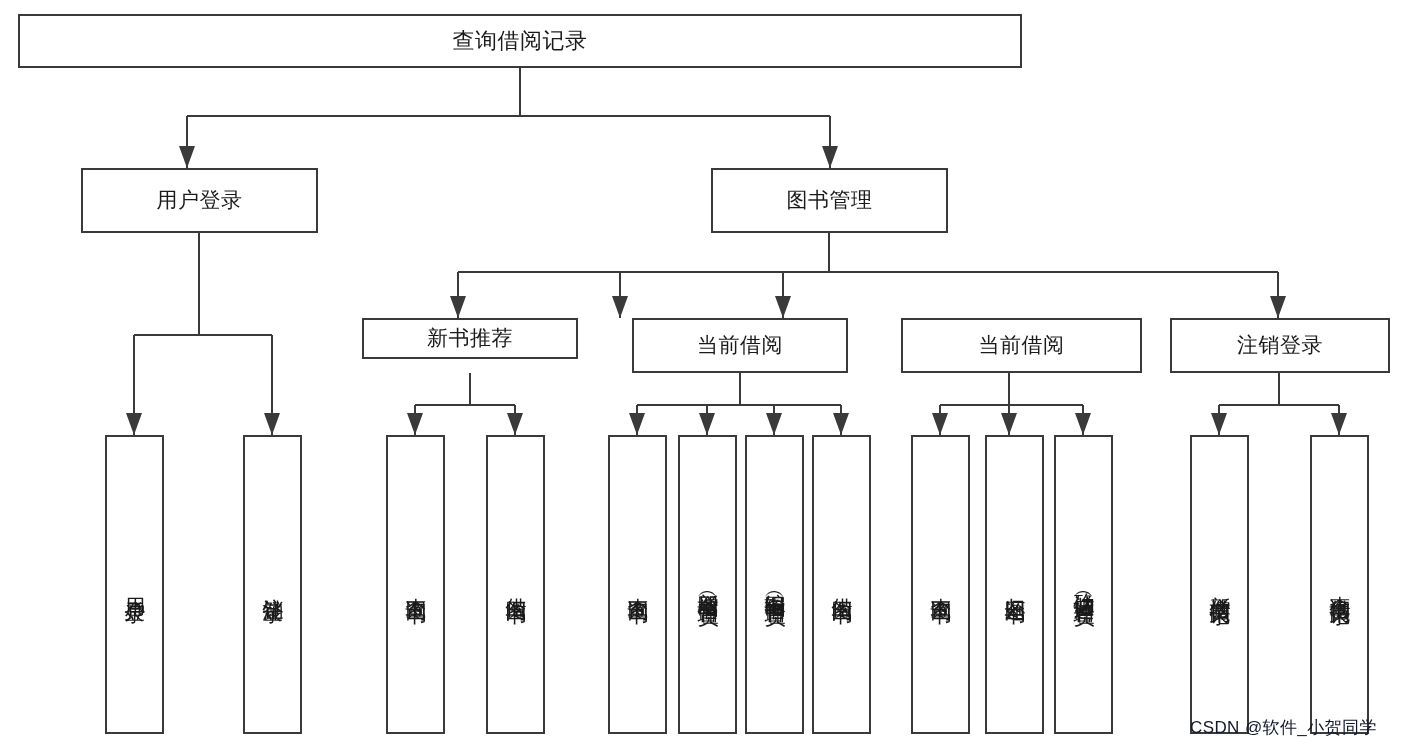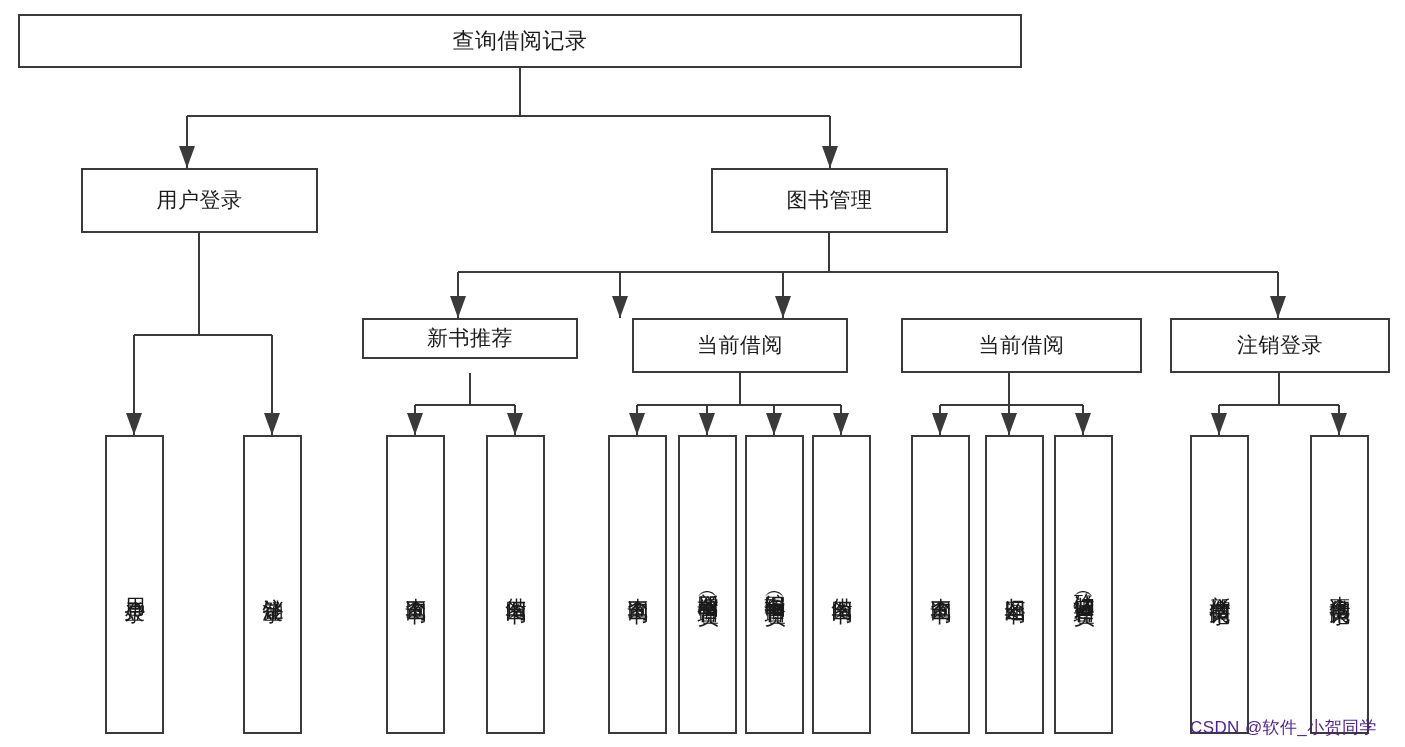--- a/index.html
+++ b/index.html
@@ -50,21 +50,21 @@
     text-orientation: upright;
     font-size: 21px;
     letter-spacing: 2px;
     max-height: 100%;
   }
   .node.root .label {
     font-size: 22px;
   }
   .watermark {
     position: absolute;
-    color: #4c1d95;
+    color: #0f172a;
     font-size: 17px;
     white-space: nowrap;
     letter-spacing: 0.4px;
   }
 </style>
 </head>
 <body>
 
 <div id="canvas">
 

